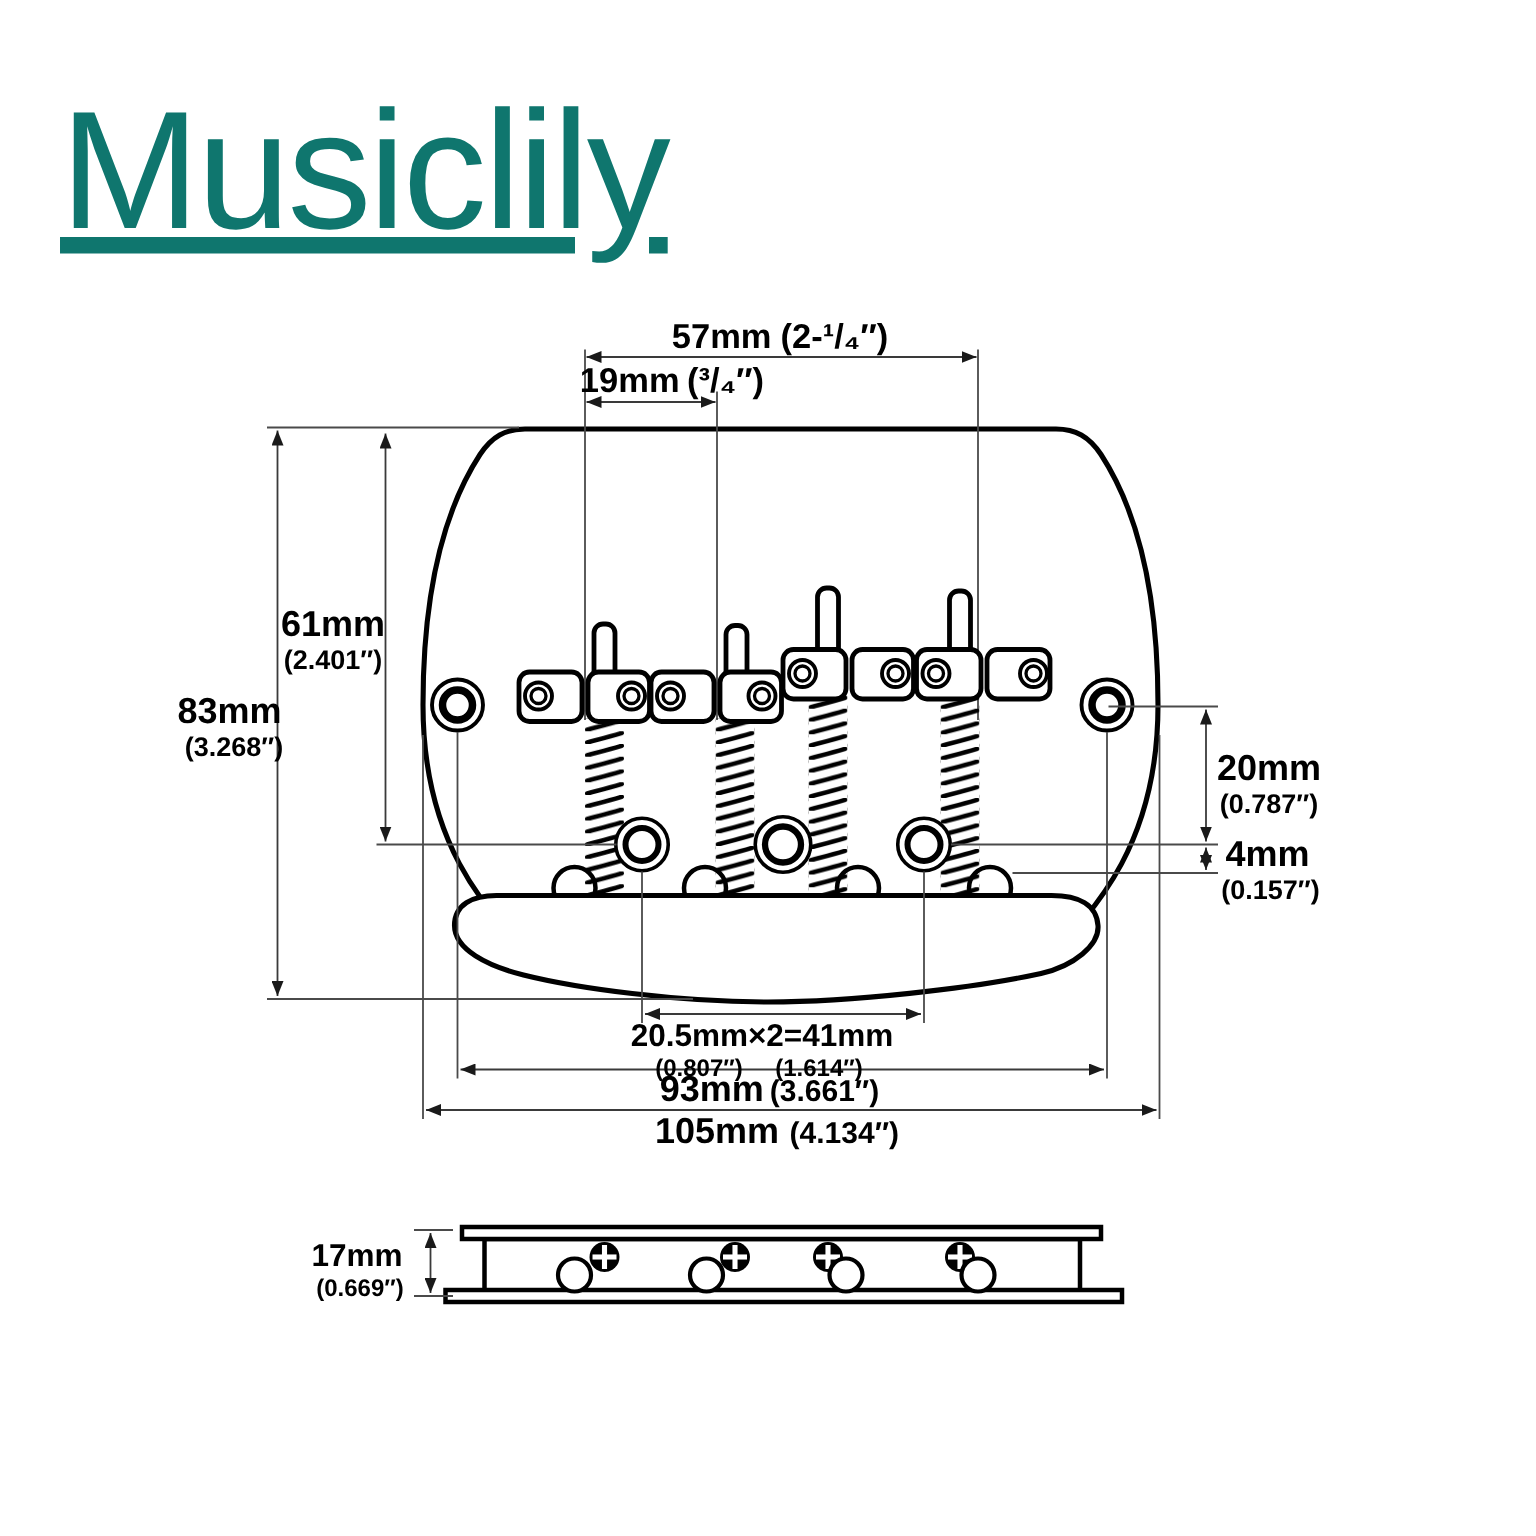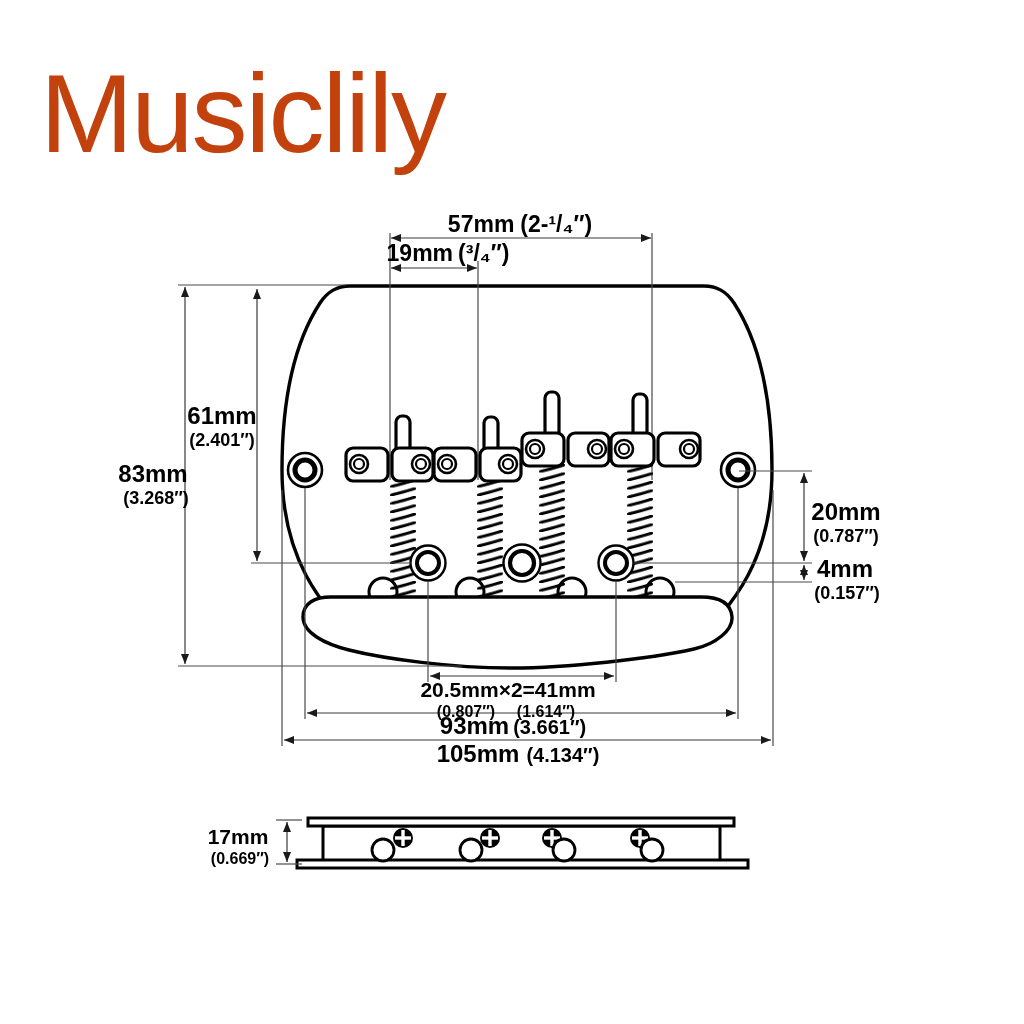--- a/index.html
+++ b/index.html
@@ -1,19 +1,19 @@
 <!DOCTYPE html>
 <html><head>
 <meta charset="utf-8">
 <style>
   html,body{margin:0;padding:0;background:#fff;}
   .canvas{position:relative;width:1024px;height:1024px;background:#fff;overflow:hidden;
           font-family:"Liberation Sans","DejaVu Sans",sans-serif;}
   .logo{position:absolute;left:40px;top:58px;font-size:112px;font-weight:400;
-        letter-spacing:-2px;color:#c2410c;line-height:1;}
+        letter-spacing:-2px;color:#0f766e;line-height:1;text-decoration:underline;}
   svg text{font-family:"Liberation Sans","DejaVu Sans",sans-serif;font-weight:700;fill:#000;}
   .mm-big{font-size:24px;}
   .mm-mid{font-size:23px;}
   .mm-sm{font-size:21px;}
   .in-big{font-size:20px;}
   .in-mid{font-size:18px;}
   .in-sm{font-size:16px;}
   .outline{fill:#fff;stroke:#000;stroke-width:3.4;}
   .block{fill:#fff;stroke:#000;stroke-width:3.2;}
   .thin{stroke:#4a4a4a;stroke-width:1.2;fill:none;}

